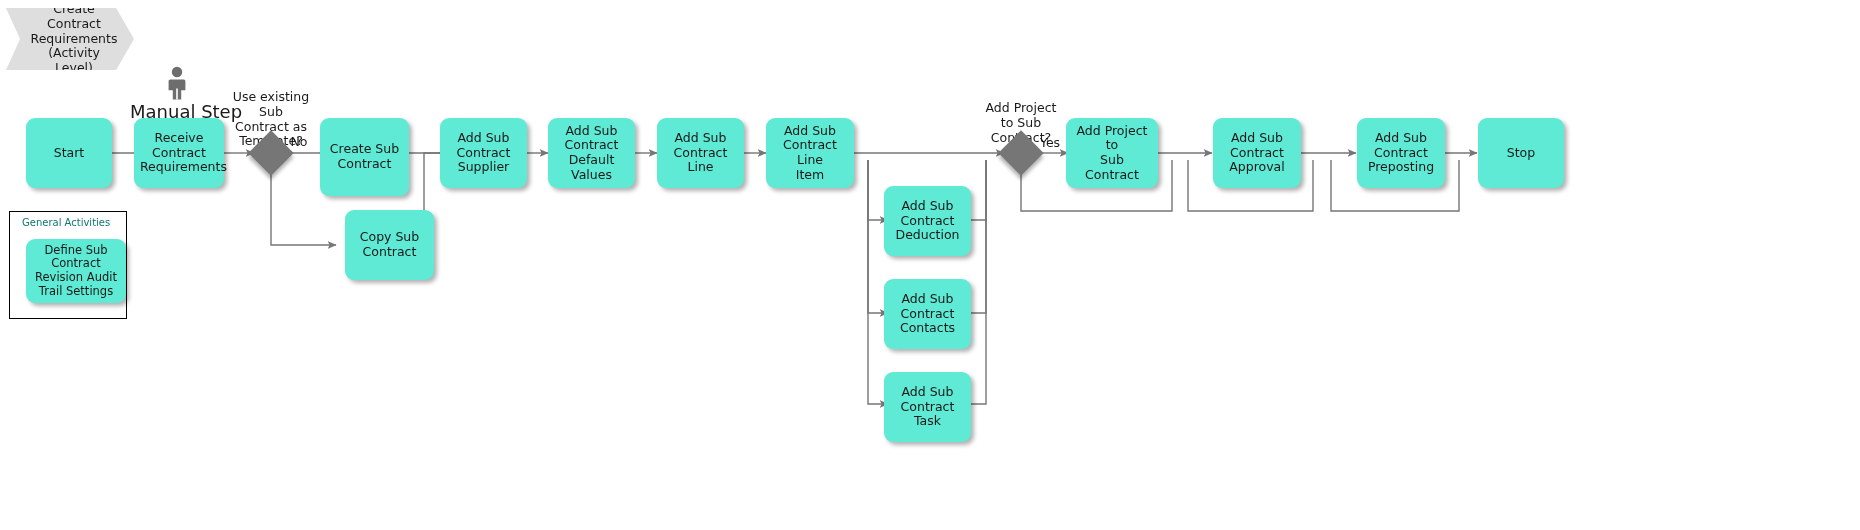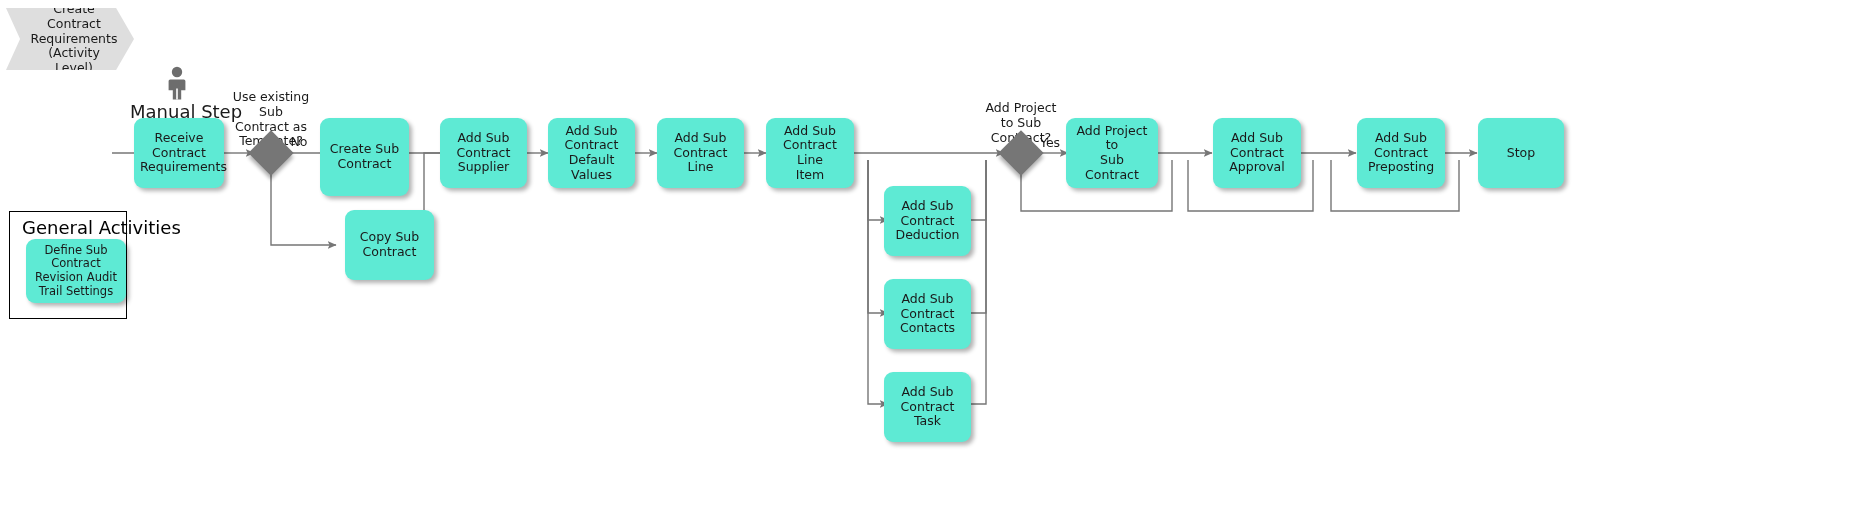--- a/index.html
+++ b/index.html
@@ -88,22 +88,22 @@
     white-space: nowrap;
   }
   .group-box {
     position: absolute;
     box-sizing: border-box;
     border: 1.6px solid #000000;
     background: #ffffff;
   }
   .group-title {
     position: absolute;
-    font-size: 18px;
-    color: #000000;
+    font-size: 10px;
+    color: #0f766e;
     white-space: nowrap;
   }
   .person-icon {
     position: absolute;
   }
 </style>
 </head>
 <body>
 
 <div id="canvas">
@@ -191,20 +191,23 @@
   <div class="edge-label" style="left:288px; top:135px; width:22px;">No</div>
 
   <div class="edge-label" style="left:968px; top:101px; width:106px;">
     <div>Add Project</div>
     <div>to Sub</div>
     <div>Contract?</div>
   </div>
   <div class="decision" style="left:1005px; top:137px;"></div>
   <div class="edge-label" style="left:1036px; top:136px; width:28px;">Yes</div>
 
+  <div class="node activity" style="left:26px; top:118px; width:86px; height:70px;">
+    <span>Start</span>
+  </div>
 
   <div class="node activity" style="left:134px; top:118px; width:90px; height:70px;">
     <span>Receive<br>Contract<br>Requirements</span>
   </div>
 
   <div class="node activity" style="left:320px; top:118px; width:89px; height:78px;">
     <span>Create Sub<br>Contract</span>
   </div>
 
   <div class="node activity" style="left:320px; top:210px; width:89px; height:70px;margin-left:25px;">

